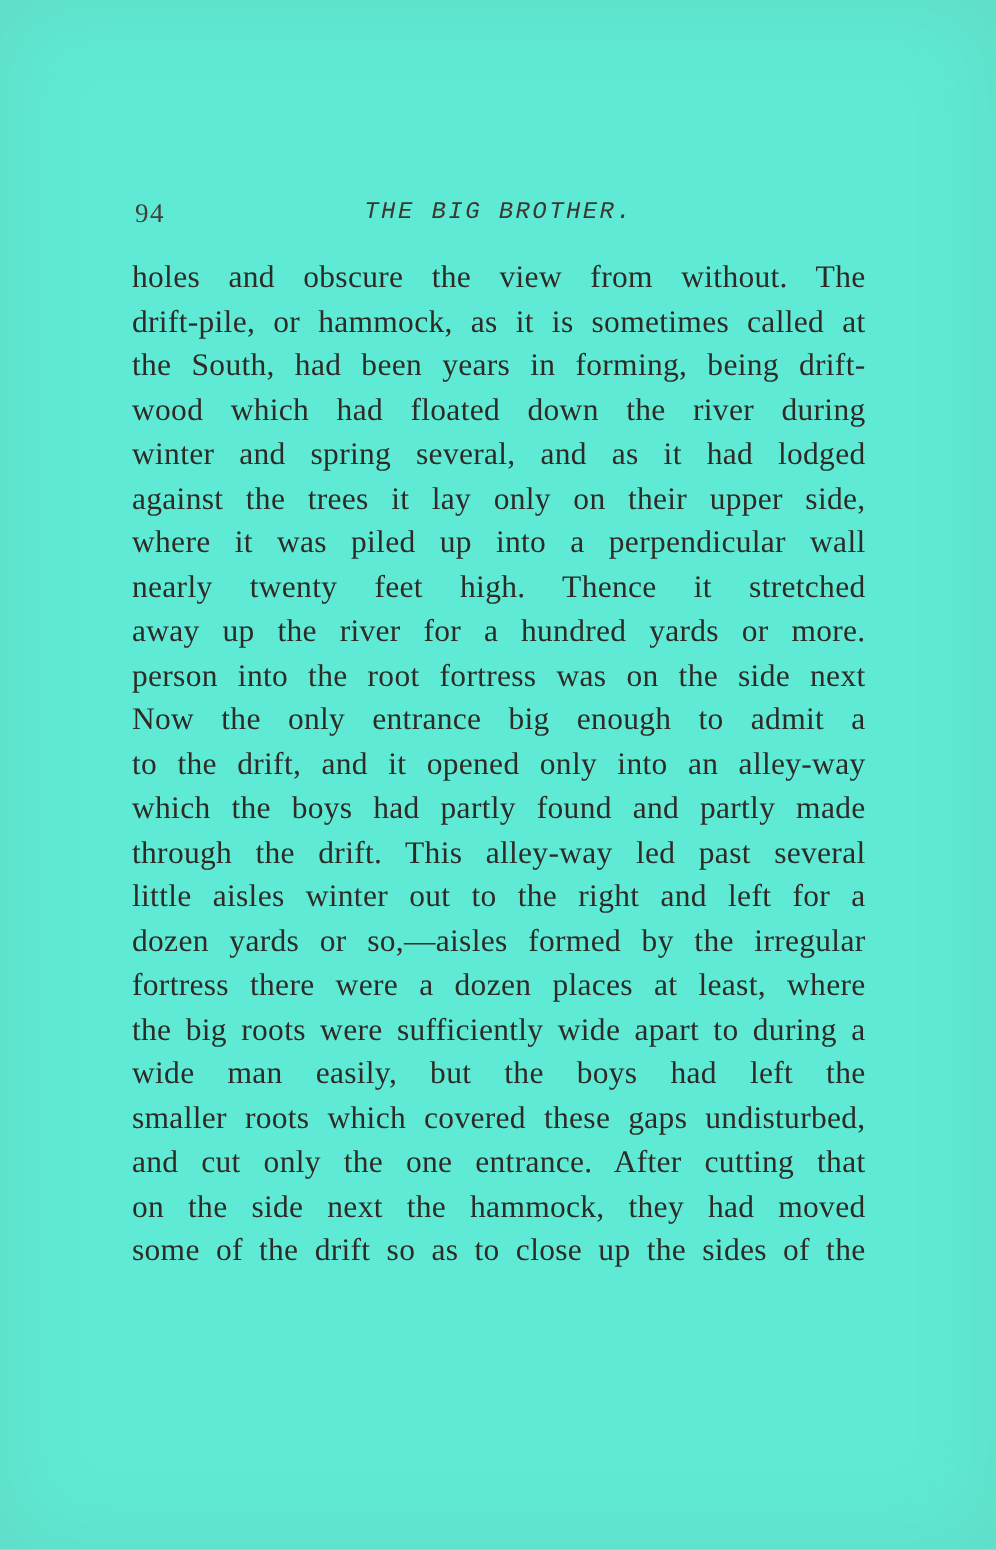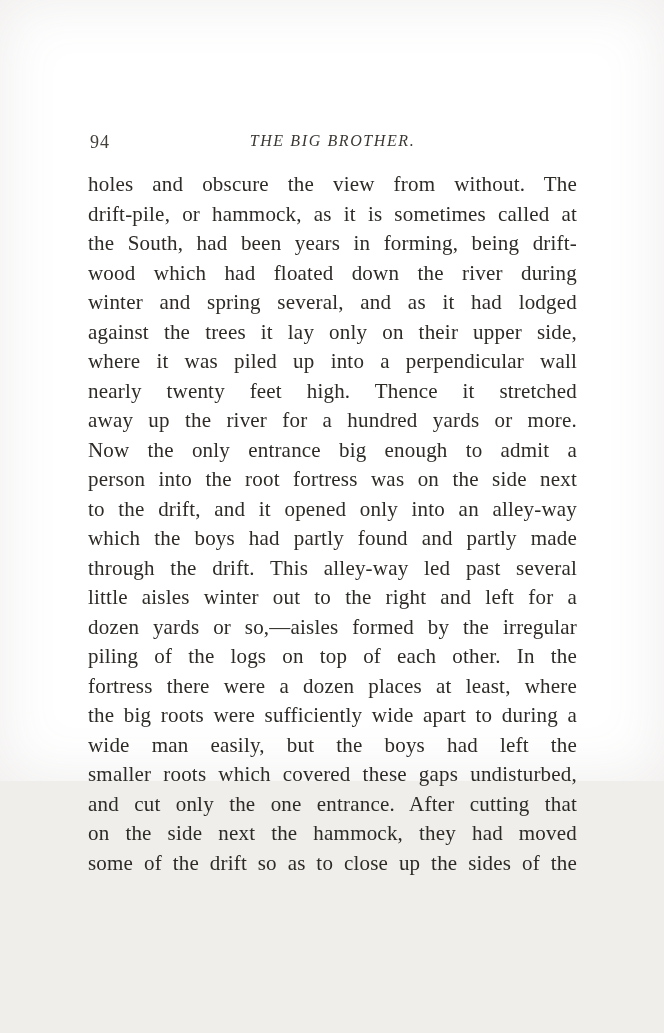--- a/index.html
+++ b/index.html
@@ -8,22 +8,22 @@
   }
   body {
     width: 664px;
     height: 1033px;
     background: #efeeea;
     overflow: hidden;
   }
   .page {
     position: relative;
     width: 664px;
-    height: 781px;
-    background: #ffffff;
+    height: 1033px;
+    background: #5eead4;
     box-shadow: inset 0 0 60px rgba(120,110,95,0.12);
     font-family: "Liberation Serif", serif;
   }
   .page-head {
     position: absolute;
     top: 130px;
     left: 88px;
     width: 489px;
     height: 24px;
   }
@@ -32,21 +32,21 @@
     left: 2px;
     top: 2px;
     font-family: "Liberation Serif", serif;
     font-size: 18px;
     color: #423f39;
     letter-spacing: 1px;
   }
   .running-header {
     display: block;
     text-align: center;
-    font-family: Liberation Serif, serif;
+    font-family: Liberation Mono, monospace;
     font-style: italic;
     font-size: 16px;
     letter-spacing: 1.6px;
     color: #3b3833;
     padding-top: 2px;
   }
   .body-text {
     position: absolute;
     top: 170px;
     left: 88px;
@@ -76,28 +76,27 @@
   <div class="body-text">
     <div class="line">holes and obscure the view from without.  The</div>
     <div class="line">drift-pile, or hammock, as it is sometimes called at</div>
     <div class="line">the South, had been years in forming, being drift-</div>
     <div class="line">wood which had floated down the river during</div>
     <div class="line">winter and spring several, and as it had lodged</div>
     <div class="line">against the trees it lay only on their upper side,</div>
     <div class="line">where it was piled up into a perpendicular wall</div>
     <div class="line">nearly twenty feet high.  Thence it stretched</div>
     <div class="line">away up the river for a hundred yards or more.</div>
+    <div class="line">person into the root fortress was on the side next</div>
     <div class="line">Now the only entrance big enough to admit a</div>
-    <div class="line">person into the root fortress was on the side next</div>
     <div class="line">to the drift, and it opened only into an alley-way</div>
     <div class="line">which the boys had partly found and partly made</div>
     <div class="line">through the drift.  This alley-way led past several</div>
     <div class="line">little aisles winter out to the right and left for a</div>
     <div class="line">dozen yards or so,—aisles formed by the irregular</div>
-    <div class="line">piling of the logs on top of each other.  In the</div>
     <div class="line">fortress there were a dozen places at least, where</div>
     <div class="line">the big roots were sufficiently wide apart to during a</div>
     <div class="line">wide man easily, but the boys had left the</div>
     <div class="line">smaller roots which covered these gaps undisturbed,</div>
     <div class="line">and cut only the one entrance.  After cutting that</div>
     <div class="line">on the side next the hammock, they had moved</div>
     <div class="line">some of the drift so as to close up the sides of the</div>
   </div>
 
 </div>

